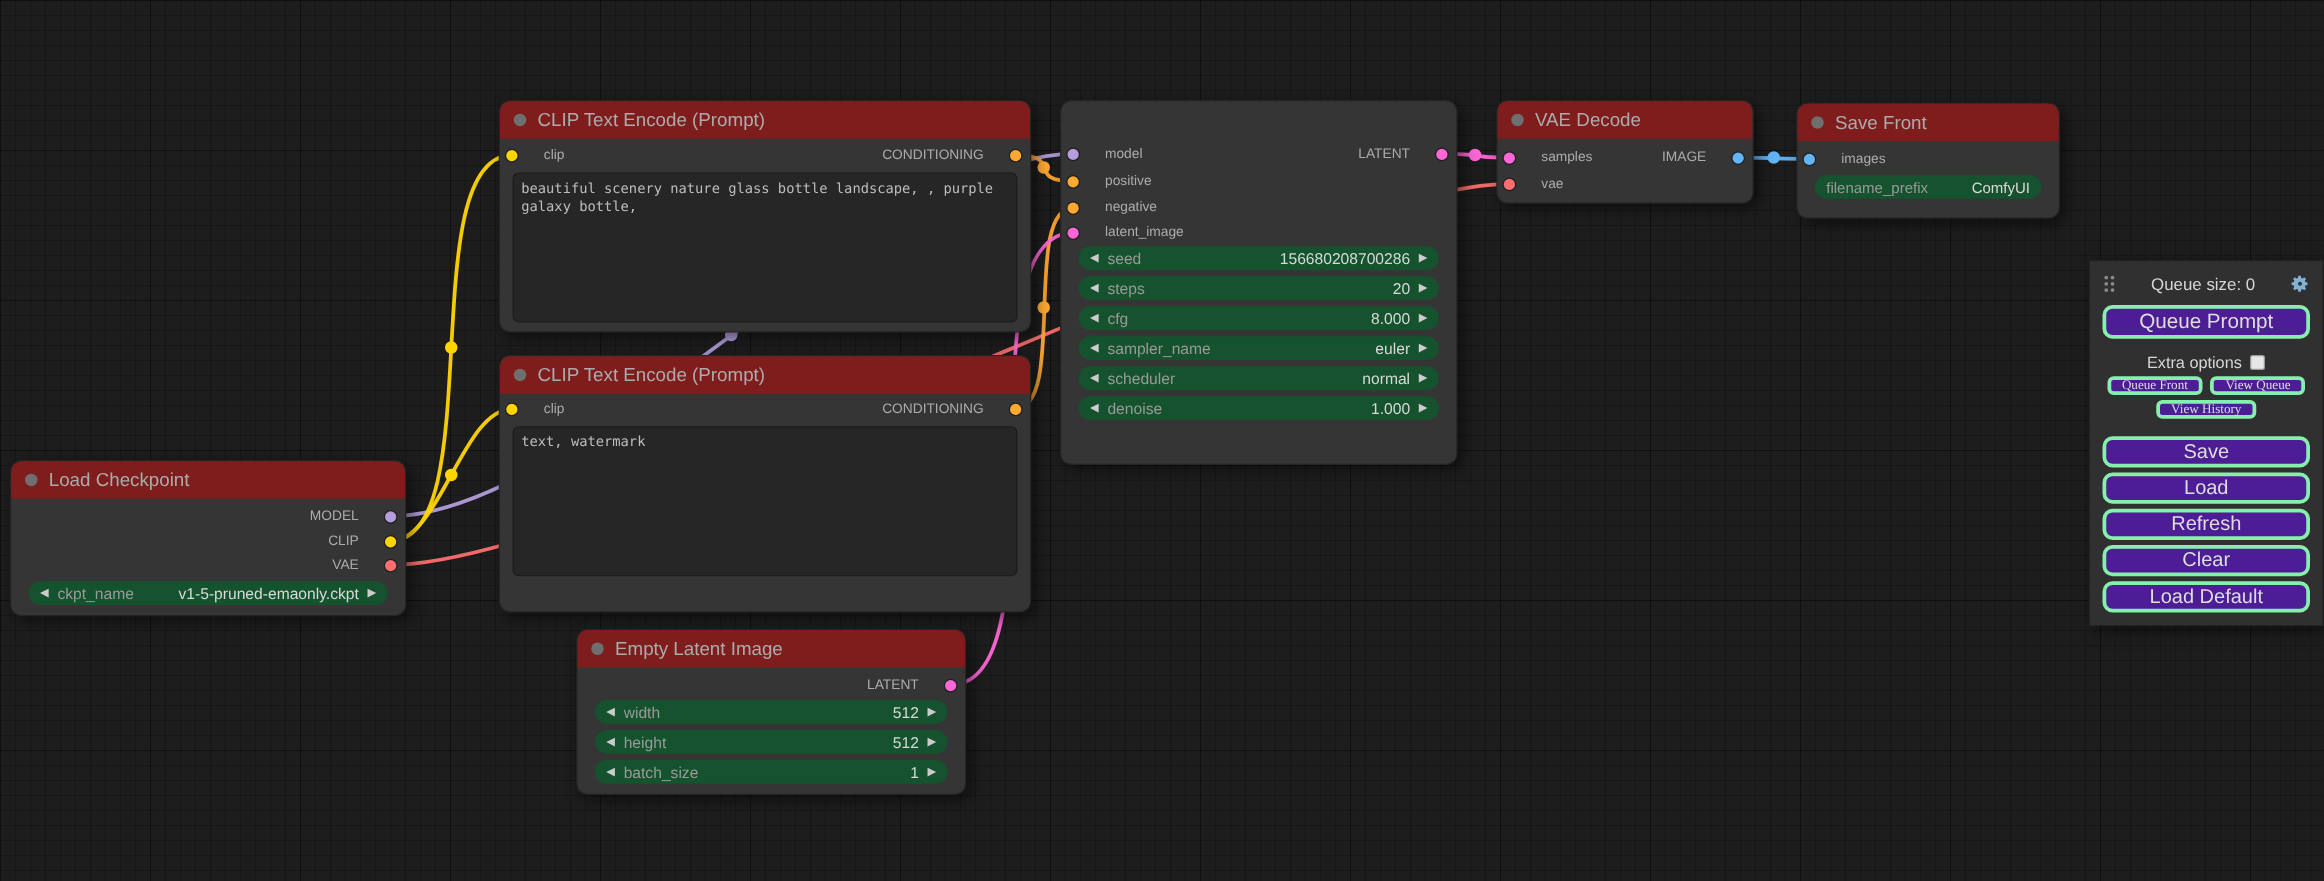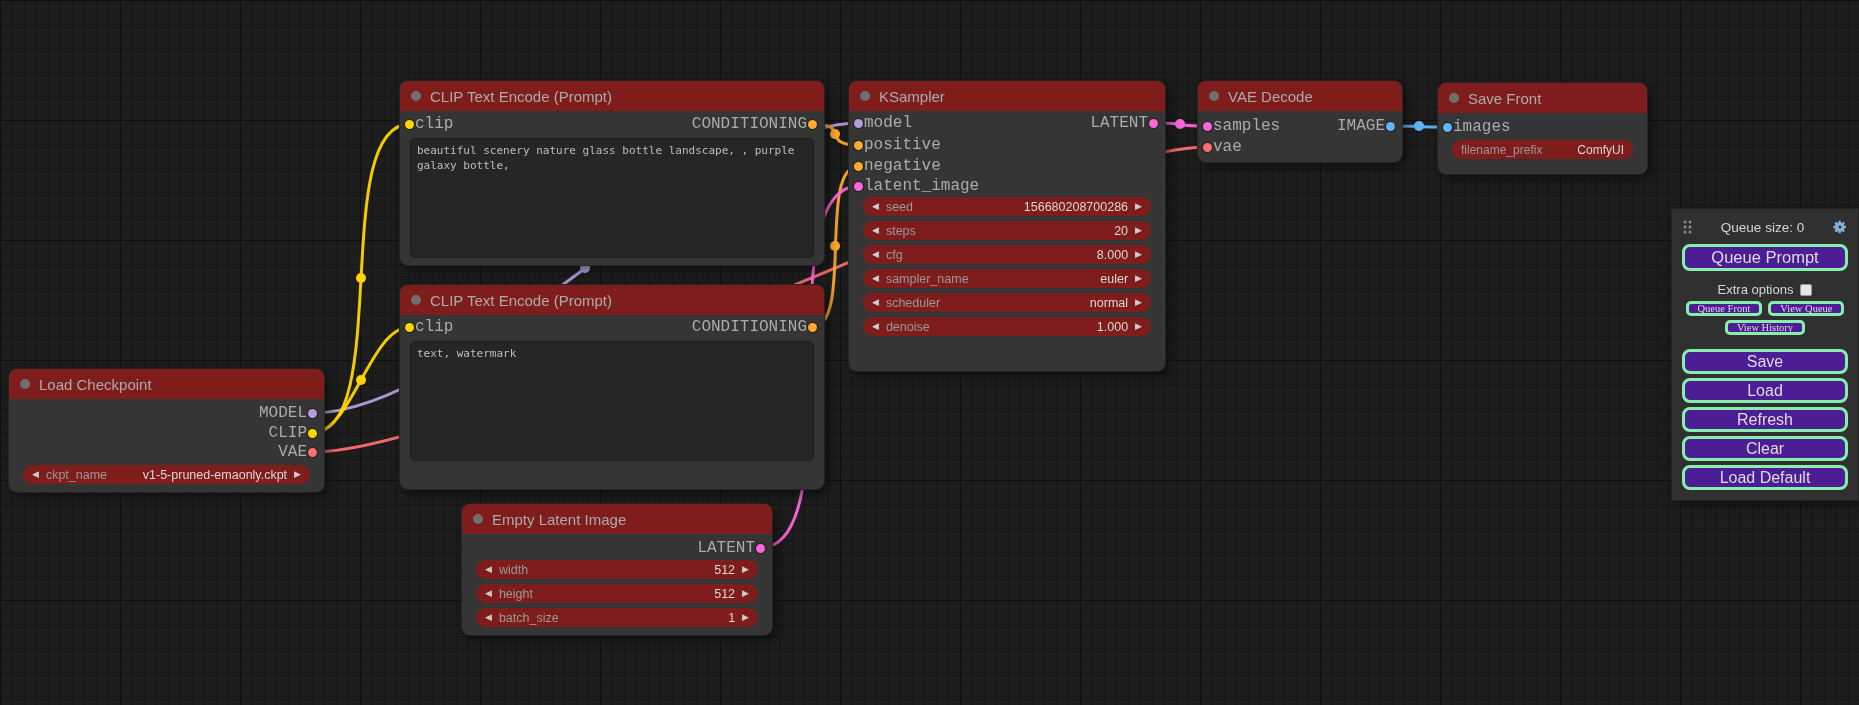--- a/index.html
+++ b/index.html
@@ -20,37 +20,37 @@
 
   
   .node { position:absolute; z-index:2; background:#353535; border-radius:8px;
           box-shadow:0 0 0 1px #242424, 4px 4px 12px rgba(0,0,0,.55); }
   .node-header { height:30px; display:flex; align-items:center; padding:0 11px;
                  background:#7f1d1d; border-radius:8px 8px 0 0; }
   .collapse-dot { width:10px; height:10px; border-radius:50%; background:#6f6f6f;
                   margin-right:9px; flex:none; }
   .node-title { font-size:15px; color:#ababab; white-space:nowrap; }
 
-  .port { position:absolute; height:18px; display:flex; align-items:center; gap:1px;
-          font-size:16px; color:#ababab; white-space:nowrap;font-family:Liberation Mono, monospace; }
+  .port { position:absolute; height:18px; display:flex; align-items:center; gap:21px;
+          font-size:11px; color:#ababab; white-space:nowrap; }
   .port.in  { left:5px; }
   .port.out { right:7px; flex-direction:row-reverse; }
   .pdot { width:9px; height:9px; border-radius:50%; flex:none;
           box-shadow:0 0 0 1px rgba(0,0,0,.4); }
   .c-model  { background:#B39DDB; }
   .c-clip   { background:#FFD500; }
   .c-vae    { background:#FF6E6E; }
   .c-cond   { background:#FFA931; }
   .c-latent { background:#FF66D8; }
   .c-image  { background:#64B5F6; }
 
   .widgets { position:absolute; left:14px; right:14px; display:flex;
              flex-direction:column; gap:5px; }
   .widget { height:19px; display:flex; align-items:center; gap:7px;
-            background:#7f1d1d; border-radius:10px; padding:0 9px;
+            background:#14532d; border-radius:10px; padding:0 9px;
             font-size:12.5px; }
   .warrow { color:#cccccc; font-size:9px; line-height:1; flex:none; }
   .wlabel { color:#999999; }
   .wvalue { color:#d8d8d8; margin-left:auto; }
   .toggle-dot { width:11px; height:11px; border-radius:50%; background:#7F95A8;
                 margin-left:7px; flex:none; }
 
   .nodetext { position:absolute; left:10px; right:10px; background:#262626;
               border:1px solid #1d1d1d; border-radius:5px; padding:5px 6px;
               font-family:"DejaVu Sans Mono", monospace; font-size:11px;
@@ -189,24 +189,20 @@
       <div class="widget">
         <span class="warrow">◀</span>
         <span class="wlabel">batch_size</span>
         <span class="wvalue">1</span>
         <span class="warrow">▶</span>
       </div>
     </div>
   </div>
 
   <div class="node" style="left:849px;top:81px;width:316px;height:290px">
-    <div class="node-header">
-      <span class="collapse-dot"></span>
-      <span class="node-title">KSampler</span>
-    </div>
     <div class="port in" style="top:33px">
       <span class="pdot c-model"></span>
       <span>model</span>
     </div>
     <div class="port in" style="top:55px">
       <span class="pdot c-cond"></span>
       <span>positive</span>
     </div>
     <div class="port in" style="top:76px">
       <span class="pdot c-cond"></span>

